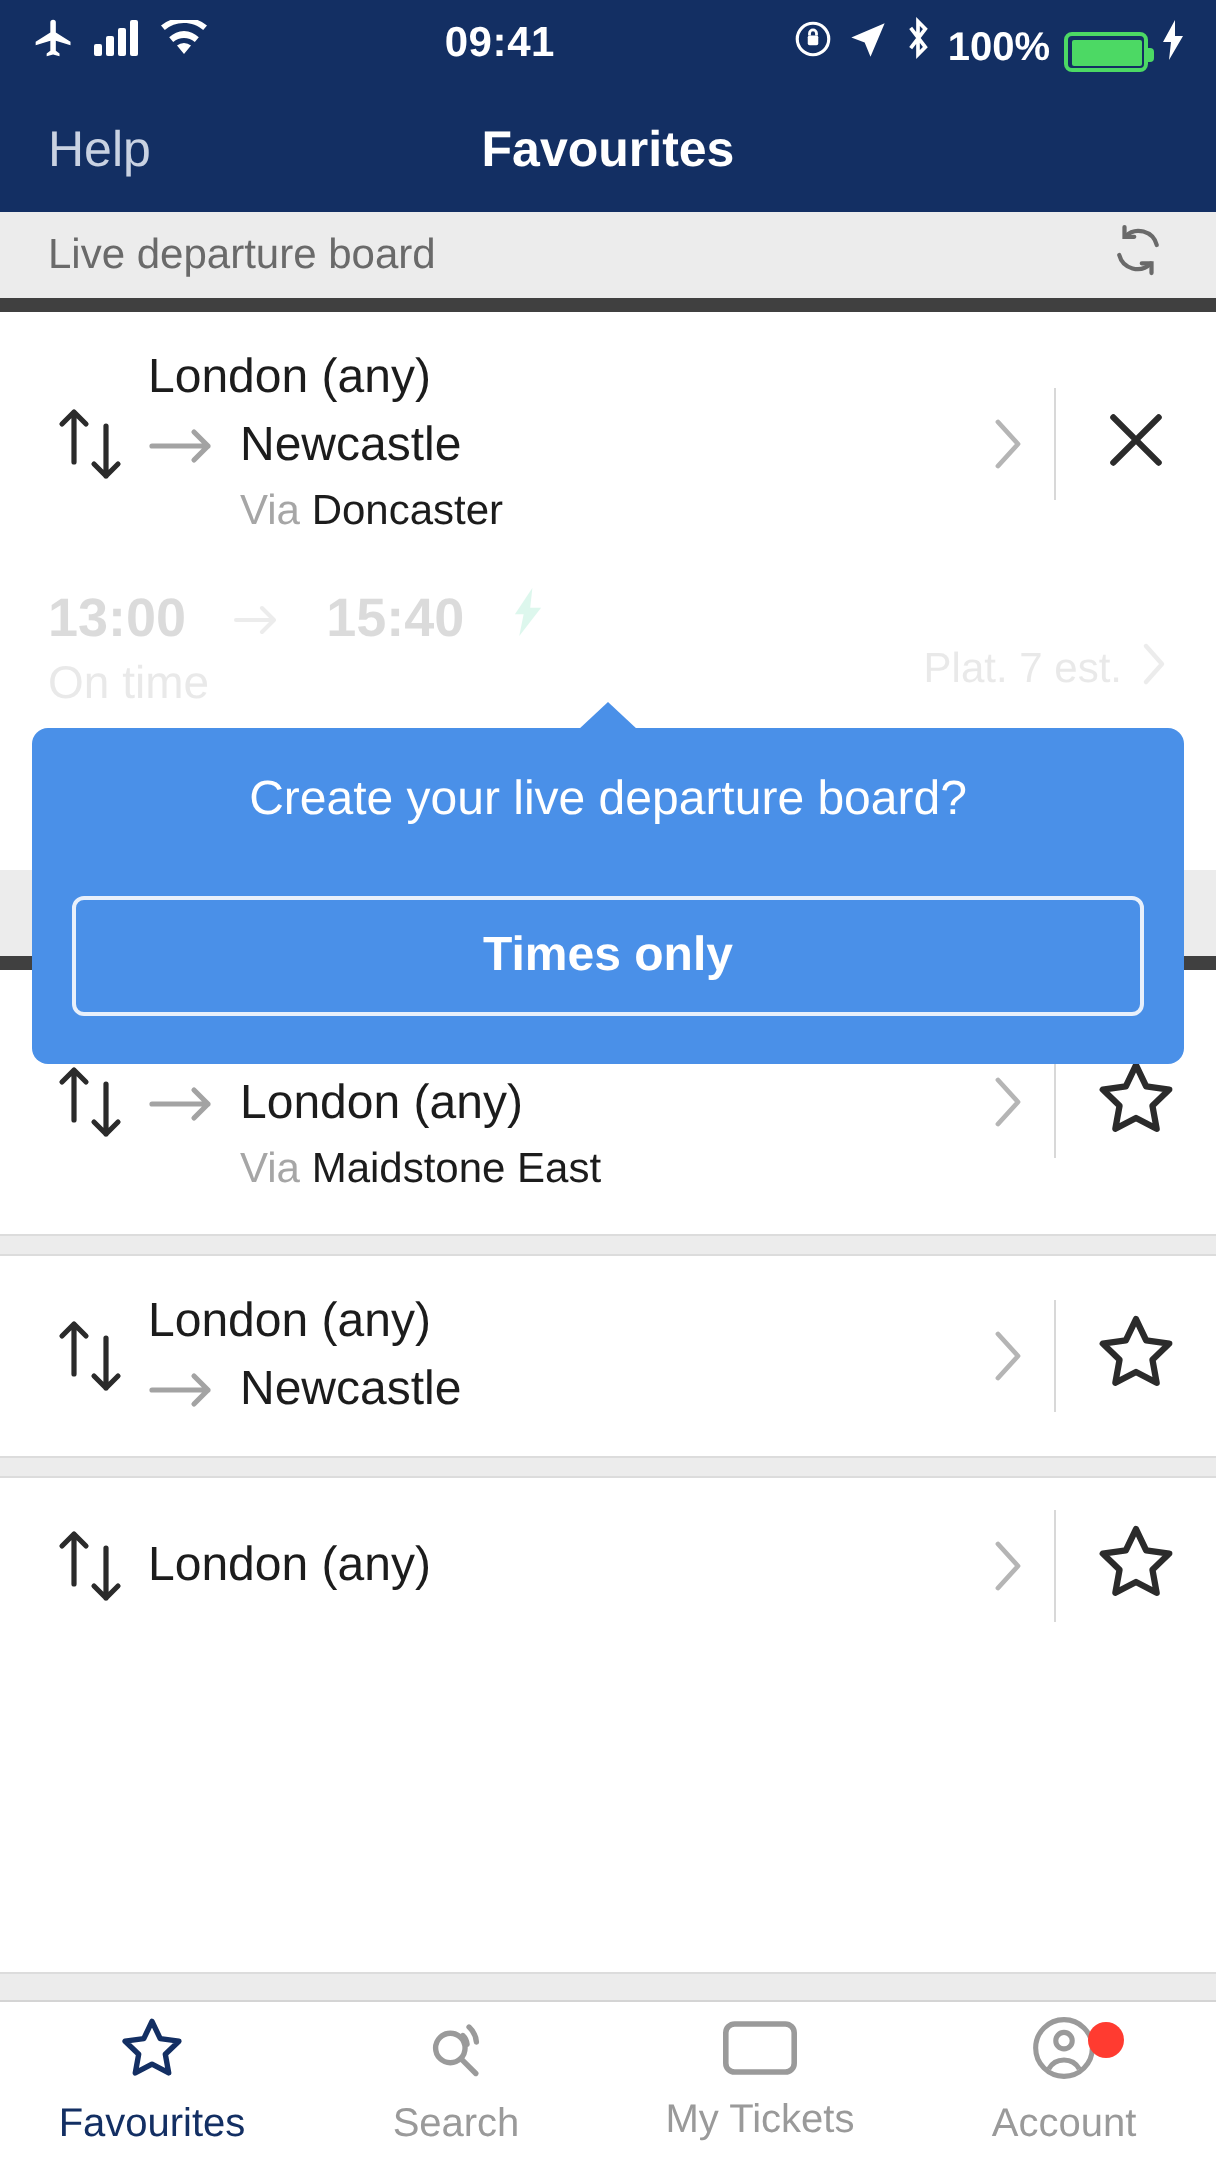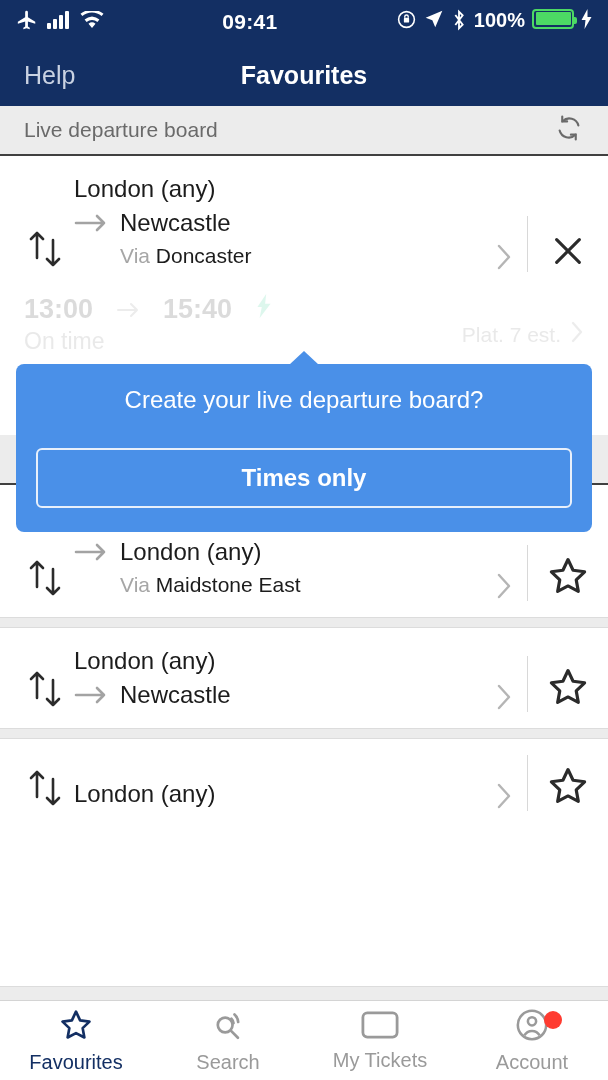--- a/index.html
+++ b/index.html
@@ -12,21 +12,21 @@
   .phone { position: relative; width: 608px; height: 1080px; background: #fff; }
 
   
   .statusbar {
     height: 44px; background: #132f63; color: #fff;
     display: flex; align-items: center; padding: 0 16px;
     font-size: 21px; font-weight: bold;
   }
   .sb-left { display: flex; align-items: center; gap: 9px; }
   .sb-center { flex: 1; text-align: center; font-size: 21px; letter-spacing: .3px; }
-  .sb-right { display: flex; align-items: flex-start; gap: 7px; }
+  .sb-right { display: flex; align-items: flex-end; gap: 7px; }
   .sb-pct { font-size: 20px; font-weight: bold; }
   .batt {
     width: 42px; height: 20px; border: 2px solid #4cd964; border-radius: 4px;
     padding: 1.5px; position: relative; display: inline-block;
   }
   .batt i { display: block; width: 100%; height: 100%; background: #4cd964; border-radius: 1px; }
   .batt::after {
     content: ""; position: absolute; right: -5px; top: 6px;
     width: 3px; height: 7px; background: #4cd964; border-radius: 0 2px 2px 0;
   }
@@ -39,27 +39,27 @@
   .nav-help { color: #c9d2e2; font-size: 25px; }
   .nav-title {
     position: absolute; left: 0; right: 0; text-align: center;
     color: #fff; font-size: 25px; font-weight: bold; pointer-events: none;
   }
 
   
   .section {
     height: 50px; background: #ececec; display: flex; align-items: center;
     padding: 0 24px; justify-content: space-between;
-    border-bottom: 2px solid #404040;
+    border-bottom: 7px solid #404040;
   }
   .section-title { color: #6a6a6a; font-size: 21px; }
 
   
   .row {
-    background: #fff; display: flex; align-items: flex-end;
+    background: #fff; display: flex; align-items: center;
     padding: 16px 0 16px 16px; position: relative;
   }
   .swap { width: 58px; flex: none; display: flex; justify-content: center; }
   .route { flex: 1; min-width: 0; }
   .route-line { display: flex; align-items: center; }
   .arrowcell { width: 46px; flex: none; display: flex; justify-content: flex-start; }
   .stn { font-size: 24px; color: #1c1c1c; line-height: 34px; }
   .origin { padding-left: 0; }
   .via { font-size: 21px; color: #1c1c1c; line-height: 32px; padding-left: 46px; }
   .via b { font-weight: normal; }

